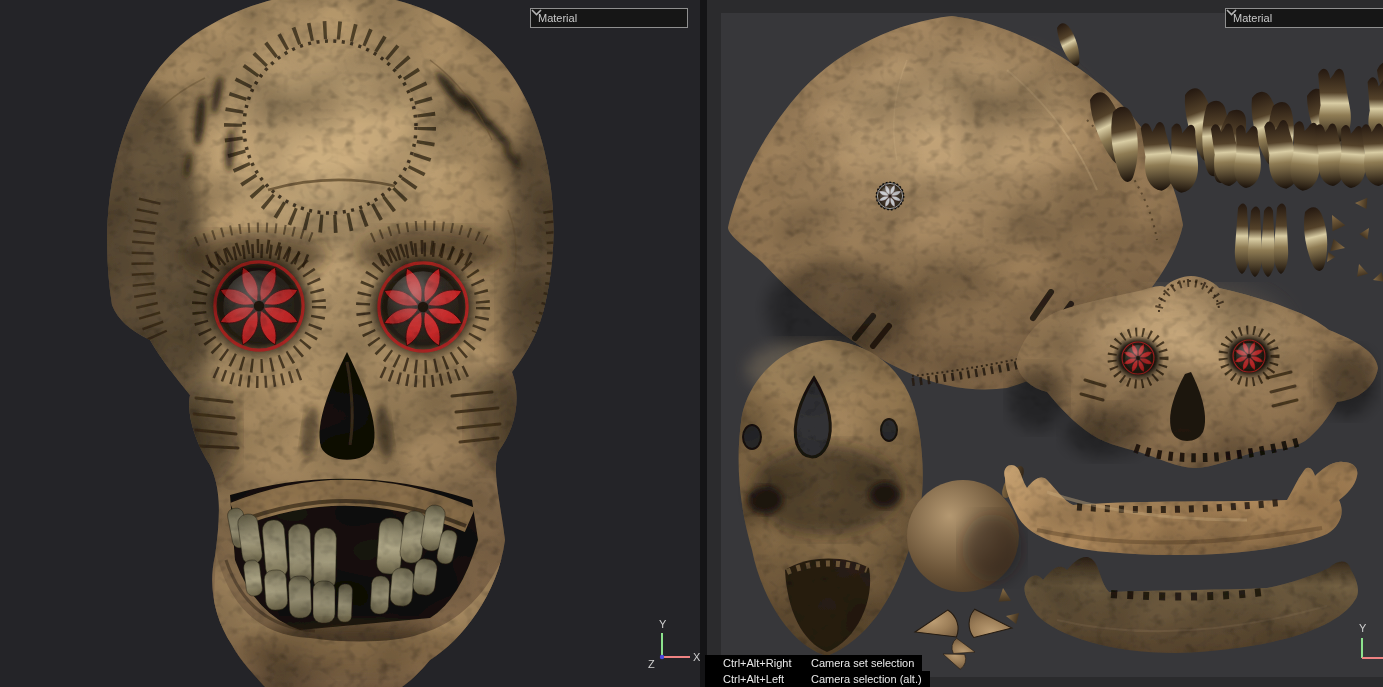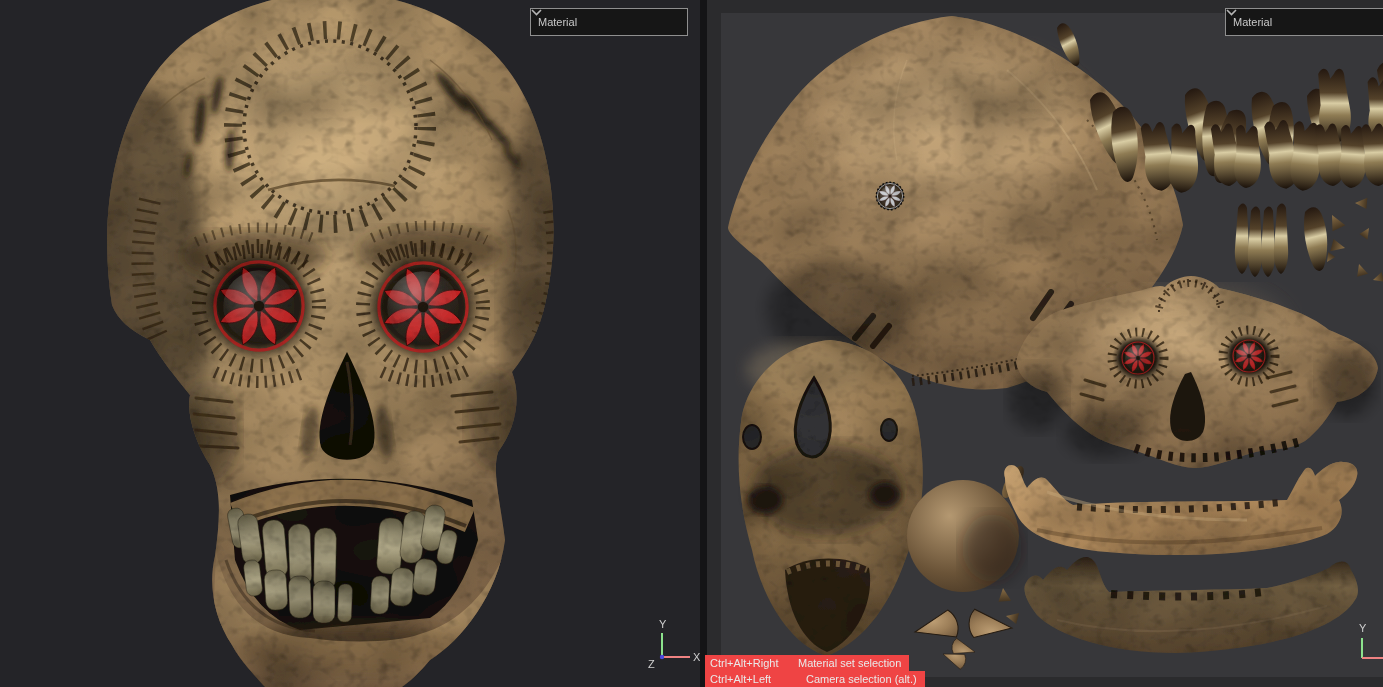--- a/index.html
+++ b/index.html
@@ -4,31 +4,31 @@
 <style>
   html,body{margin:0;padding:0;background:#111;}
   #app{position:relative;width:1383px;height:687px;overflow:hidden;
        font-family:"Liberation Sans",sans-serif;background:#242428;}
   .viewport{position:absolute;top:0;height:687px;overflow:hidden;}
   #vp3d{left:0;width:700px;background:#242428;}
   #divider{position:absolute;left:700px;top:0;width:7px;height:687px;background:#141416;}
   #vp2d{left:707px;width:676px;background:#2b2b2d;}
   .uv-area{position:absolute;left:14px;top:13px;width:665px;height:664px;background:#37373a;}
   svg{display:block;position:absolute;left:0;top:0;}
-  .dropdown{position:absolute;top:8px;height:28px;background:#161616;border:1px solid #8f8f8f;
+  .dropdown{position:absolute;top:8px;height:20px;background:#161616;border:1px solid #8f8f8f;
             color:#c9c9c9;font-size:11px;display:flex;align-items:center;box-sizing:border-box;
             padding:0 6px 0 7px;justify-content:space-between;cursor:default;}
   #dd-left{left:530px;width:158px;}
   #dd-right{left:1225px;width:170px;}
   .chev{margin-left:8px;display:flex;align-items:center;}
-  .hintbox{position:absolute;left:705px;display:flex;background:#ef4444;color:#e9e9e9;
-           font-size:11px;line-height:15px;padding:1px 8px 1px 5px;white-space:nowrap;}
+  .hintbox{position:absolute;left:705px;display:flex;background:#000000;color:#e9e9e9;
+           font-size:11px;line-height:15px;padding:1px 8px 1px 18px;white-space:nowrap;}
   .hintbox .keys{display:inline-block;min-width:88px;}
   #hint1{top:655px;}
-  #hint2{top:671px;gap:8px;}
+  #hint2{top:671px;}
   .gizmo{position:absolute;pointer-events:none;}
   .gizmo text{font-size:11px;fill:#cfcfcf;font-family:"Liberation Sans",sans-serif;}
 </style>
 </head>
 <body>
 
 <div id="app">
 
   <div id="vp3d" class="viewport">
     <svg width="700" height="687" viewBox="0 0 700 687">
@@ -458,20 +458,20 @@
     <span>Material</span>
     <span class="chev">
       <svg width="11" height="7" viewBox="0 0 11 7">
           <polyline points="1,1 5.5,5.5 10,1" fill="none" stroke="#b5b5b5" stroke-width="1.6"></polyline>
         </svg>
     </span>
   </div>
 
   <div id="hint1" class="hintbox">
     <span class="keys">Ctrl+Alt+Right</span>
-    <span>Material set selection</span>
+    <span>Camera set selection</span>
   </div>
   <div id="hint2" class="hintbox">
     <span class="keys">Ctrl+Alt+Left</span>
     <span>Camera selection (alt.)</span>
   </div>
 
 </div>
 
 </body></html>

